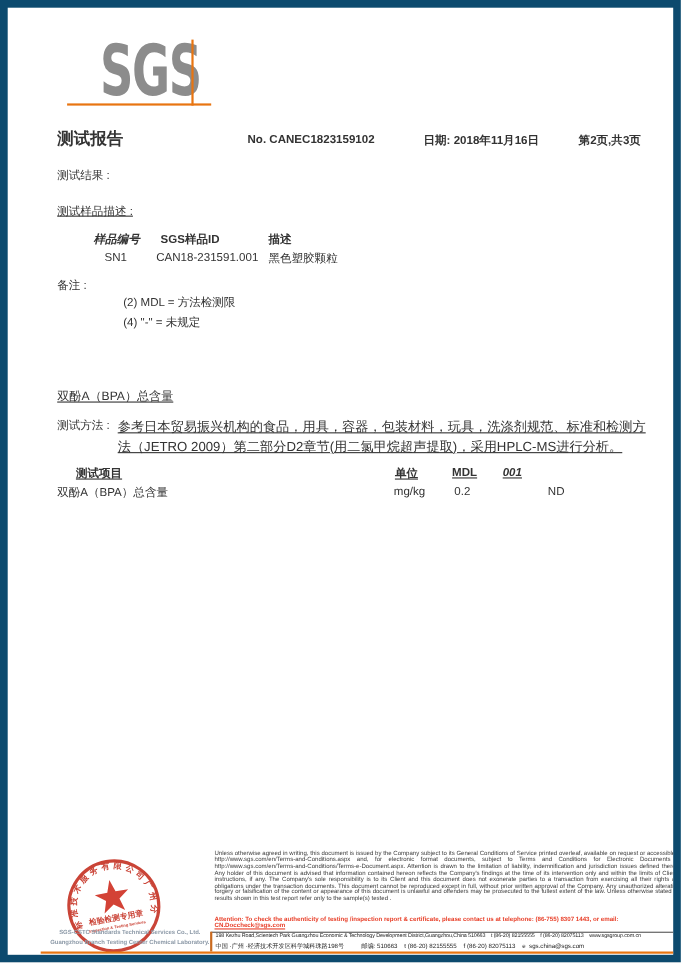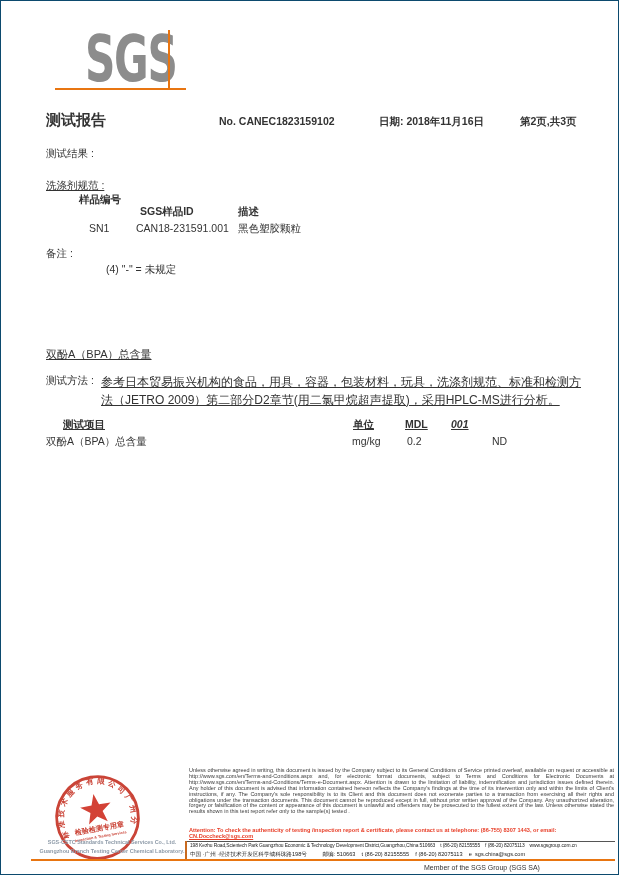--- a/index.html
+++ b/index.html
@@ -1,19 +1,19 @@
 <!DOCTYPE html>
 <html><head>
 <meta charset="utf-8">
 <style>
   * { margin:0; padding:0; box-sizing:border-box; }
   body { background:#e8e8e8; font-family:"Liberation Sans","DejaVu Sans",sans-serif; }
   .page {
     position:relative; width:619px; height:875px; background:#ffffff;
-    border:1px solid #0c4a6e; overflow:hidden; color:#2e2e2e;
+    border:7px solid #0c4a6e; overflow:hidden; color:#2e2e2e;
     font-family:"Liberation Sans","DejaVu Sans",sans-serif;
   }
   .abs { position:absolute; }
   .logo {
     left:84px; top:28px; height:60px;
     font-weight:bold; font-size:64px; line-height:60px; letter-spacing:-2px;
     color:#8c8c8c; transform:scaleX(.66); transform-origin:0 0;
     font-family:"DejaVu Sans","Liberation Sans",sans-serif;
   }
   .logo-hline { left:54px; top:87px; width:131px; height:2px; background:#e87511; }
@@ -60,30 +60,31 @@
   <div class="abs logo-hline"></div>
   <div class="abs logo-vline"></div>
 
   <div class="abs doc-title">测试报告</div>
   <div class="abs hdr report-no">No. CANEC1823159102</div>
   <div class="abs hdr report-date">日期: 2018年11月16日</div>
   <div class="abs hdr page-num">第2页,共3页</div>
 
   <div class="abs lbl results-lbl">测试结果 :</div>
 
-  <div class="abs lbl sample-heading">洗涤剂规范 :</div>
-  <div class="abs cell th" style="left:78px; top:192px;">样品编号</div>
+  <div class="abs lbl sample-heading">测试样品描述 :</div>
+  <div class="abs cell th" style="left:78px; top:204px;font-style:italic;">样品编号</div>
   <div class="abs cell th" style="left:139px; top:204px;">SGS样品ID</div>
   <div class="abs cell th" style="left:237px; top:204px;">描述</div>
   <div class="abs cell" style="left:88px; top:221px;">SN1</div>
   <div class="abs cell" style="left:135px; top:221px;">CAN18-231591.001</div>
   <div class="abs cell" style="left:237px; top:221px;">黑色塑胶颗粒</div>
 
   <div class="abs lbl remarks-lbl">备注 :</div>
   <div class="abs remark-list">
+    <div>(2) MDL = 方法检测限</div>
     <div>(4) "-" = 未规定</div>
   </div>
 
   <div class="abs lbl bpa-heading">双酚A（BPA）总含量</div>
   <div class="abs lbl method-lbl">测试方法 :</div>
   <div class="abs method-text">参考日本贸易振兴机构的食品，用具，容器，包装材料，玩具，洗涤剂规范、标准和检测方法（JETRO 2009）第二部分D2章节(用二氯甲烷超声提取)，采用HPLC-MS进行分析。</div>
 
   <div class="abs cell th u" style="left:62px; top:417px;">测试项目</div>
   <div class="abs cell th u" style="left:352px; top:417px;">单位</div>
   <div class="abs cell th u" style="left:404px; top:417px;">MDL</div>

